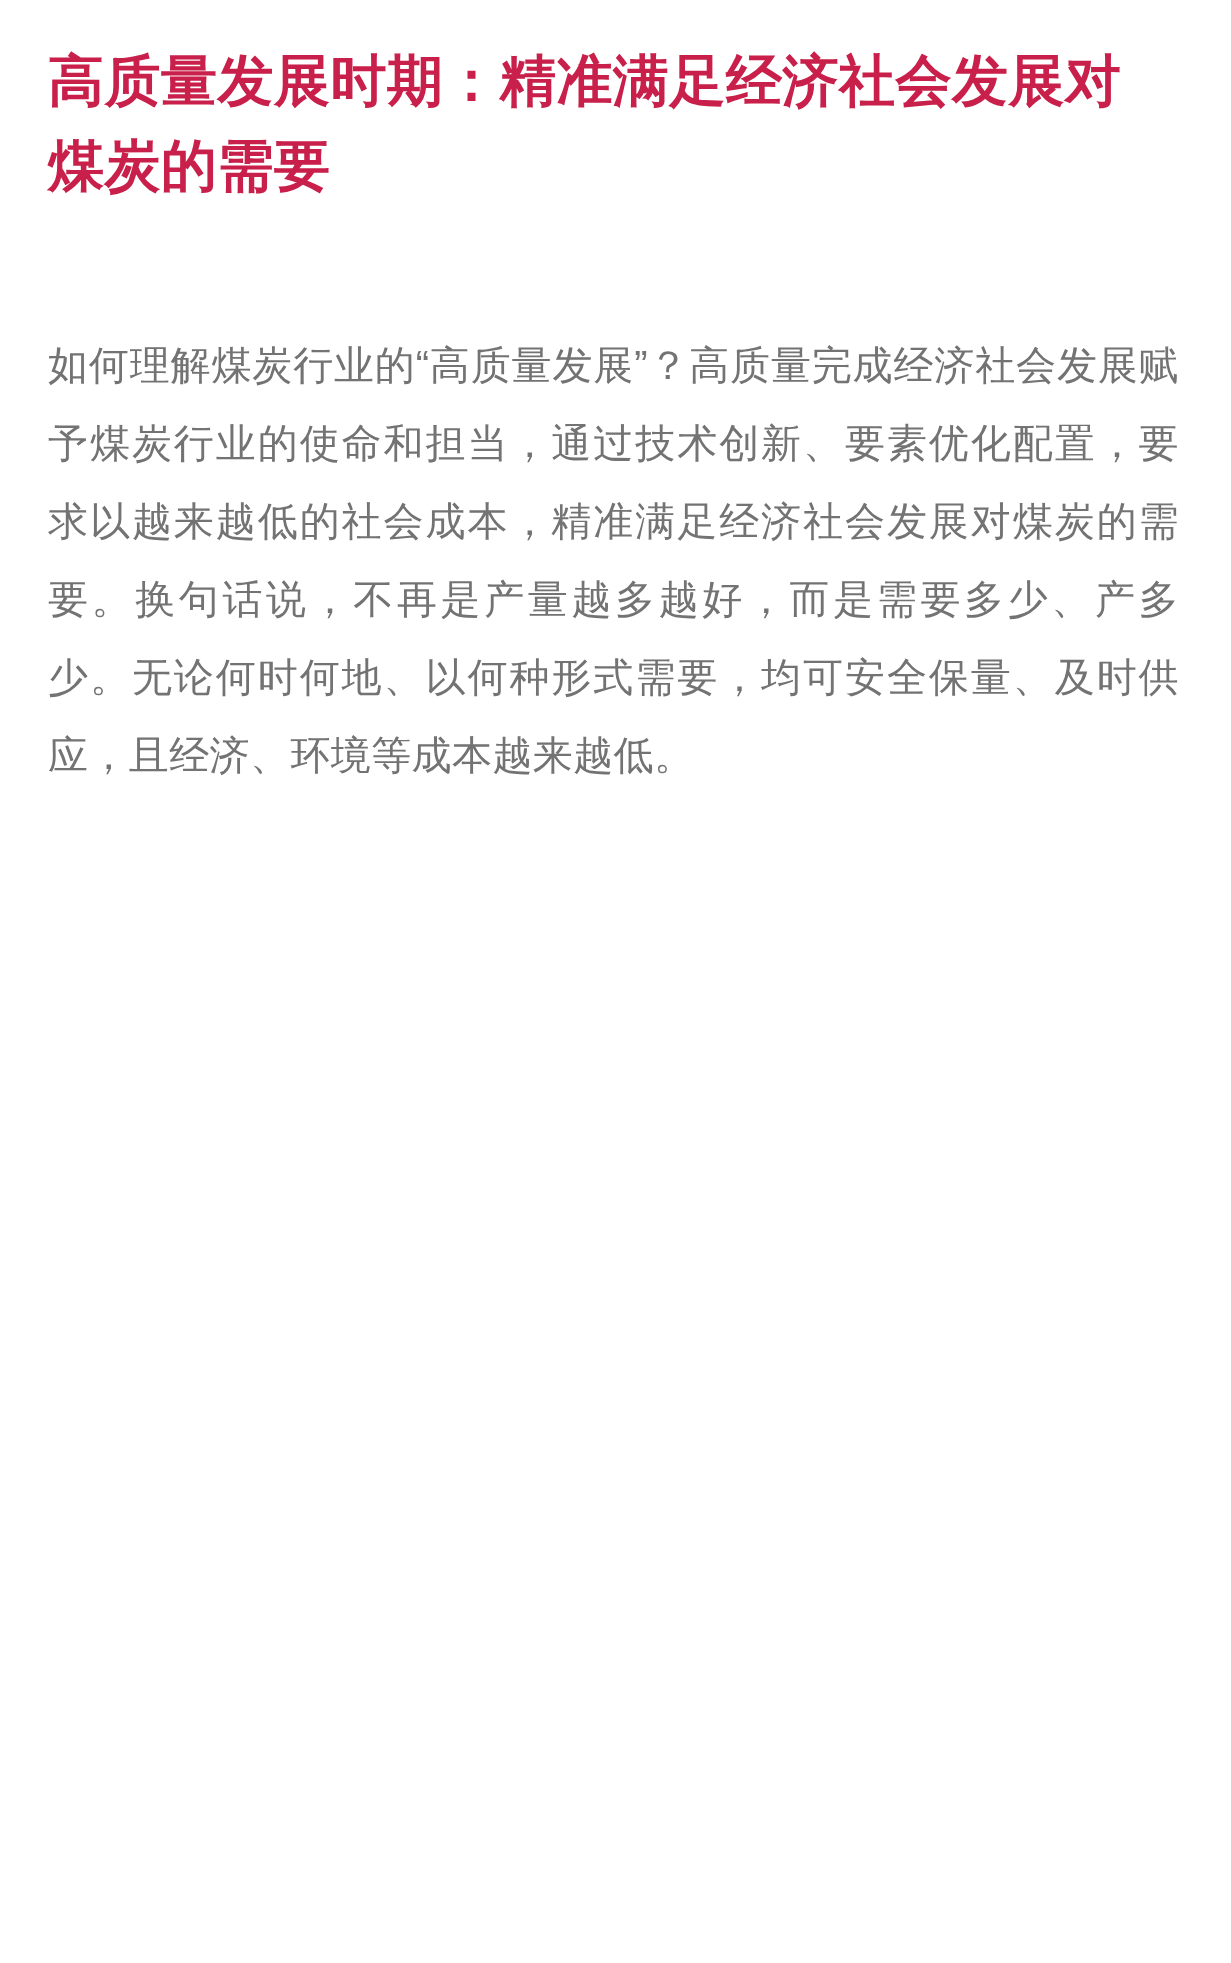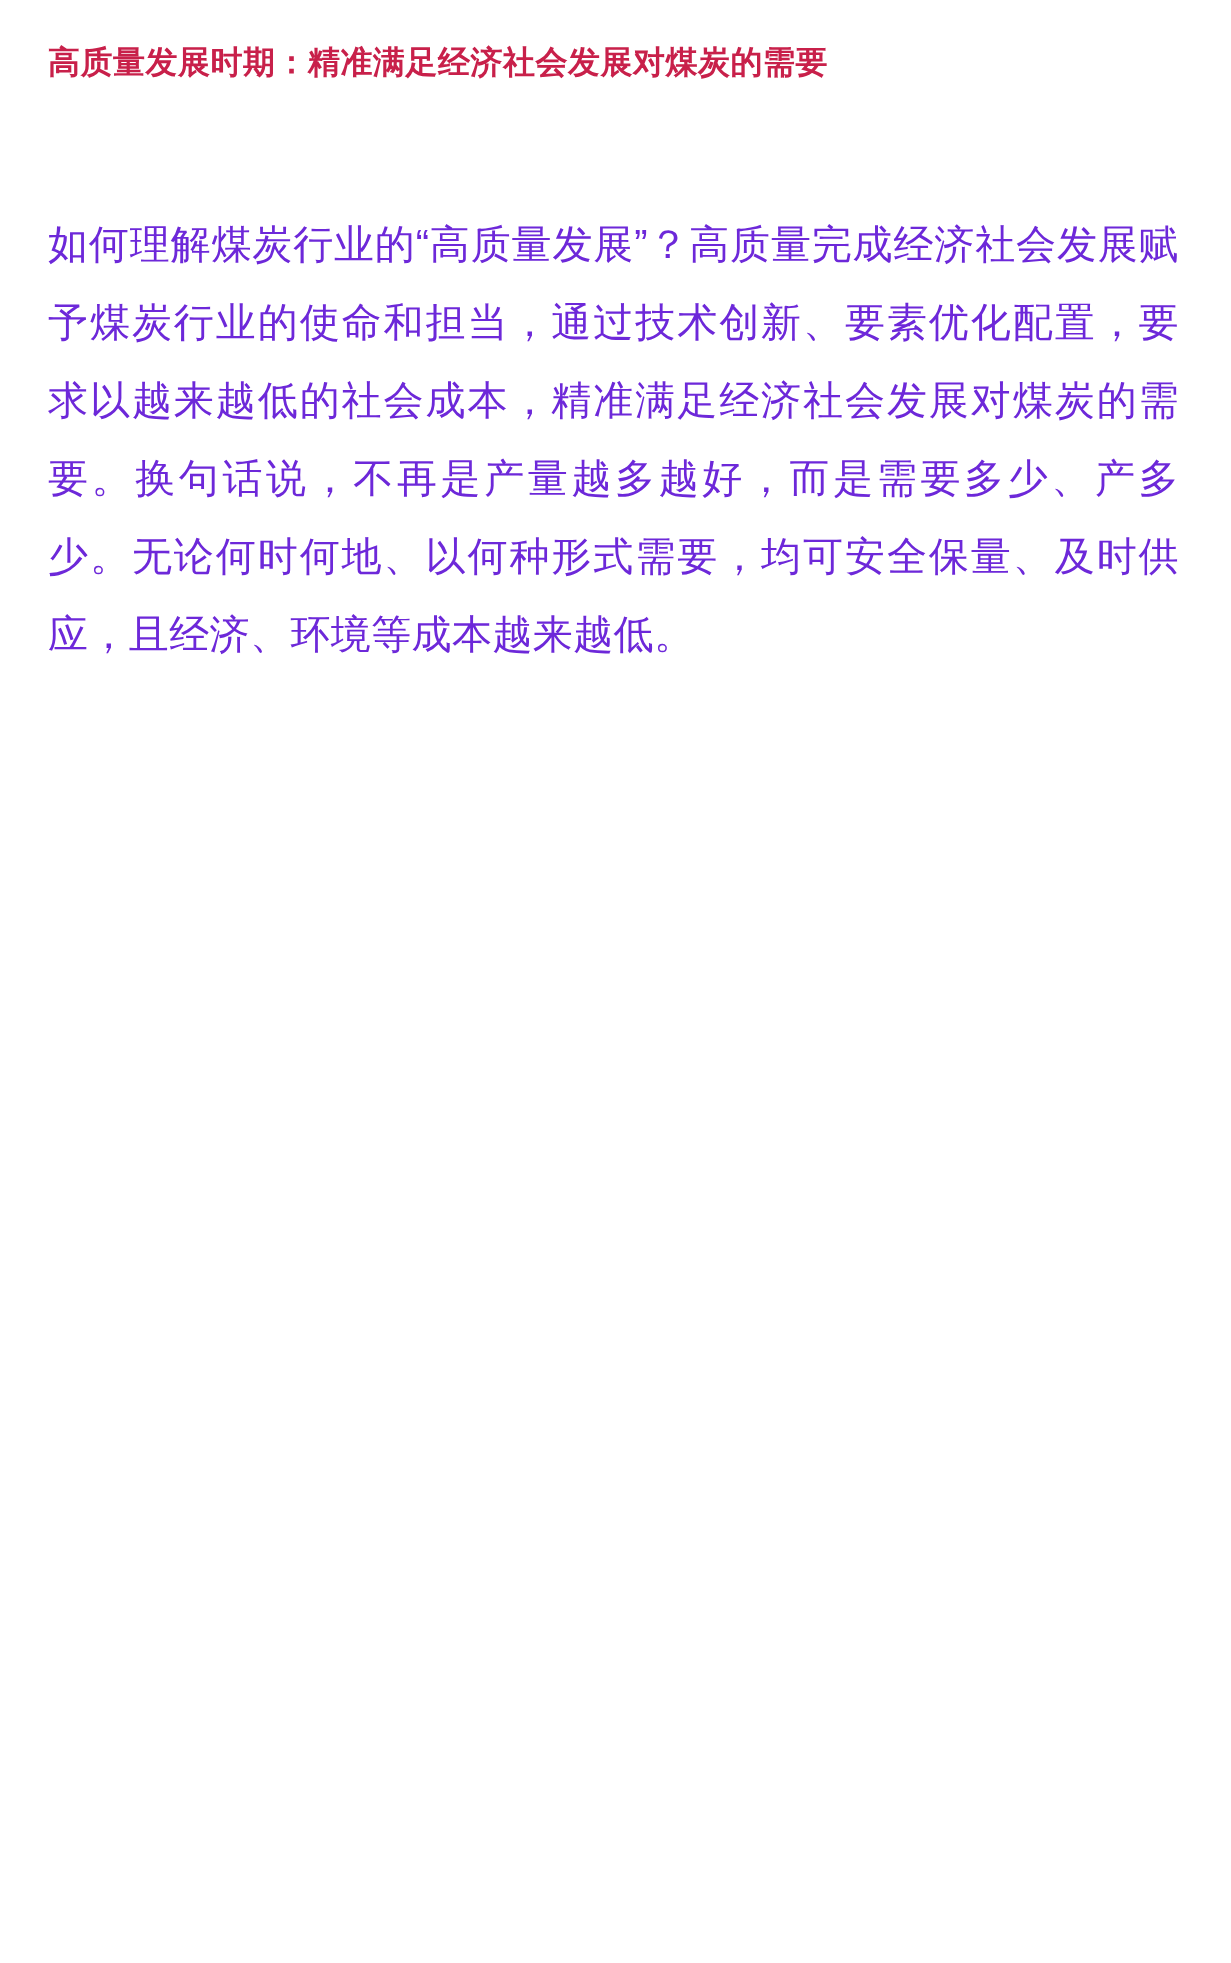--- a/index.html
+++ b/index.html
@@ -15,33 +15,33 @@
   }
   .page {
     width: 1231px;
     min-height: 1963px;
     box-sizing: border-box;
     padding: 38px 52px 0 48px;
     background: #ffffff;
   }
   .article-title {
     color: #c8204a;
-    font-size: 32px;
+    font-size: 56px;
     font-weight: 700;
     line-height: 1.52;
     letter-spacing: 0.5px;
     margin: 0 0 0 0;
     padding: 0;
     max-width: 1110px;
   }
   .spacer-after-title {
     height: 118px;
   }
   .body-paragraph {
-    color: #6d28d9;
+    color: #737373;
     font-size: 40px;
     line-height: 1.95;
     letter-spacing: 0.4px;
     margin: 0;
     padding: 0;
     text-align: justify;
     text-justify: inter-ideograph;
     max-width: 1140px;
   }
   .para-gap {

